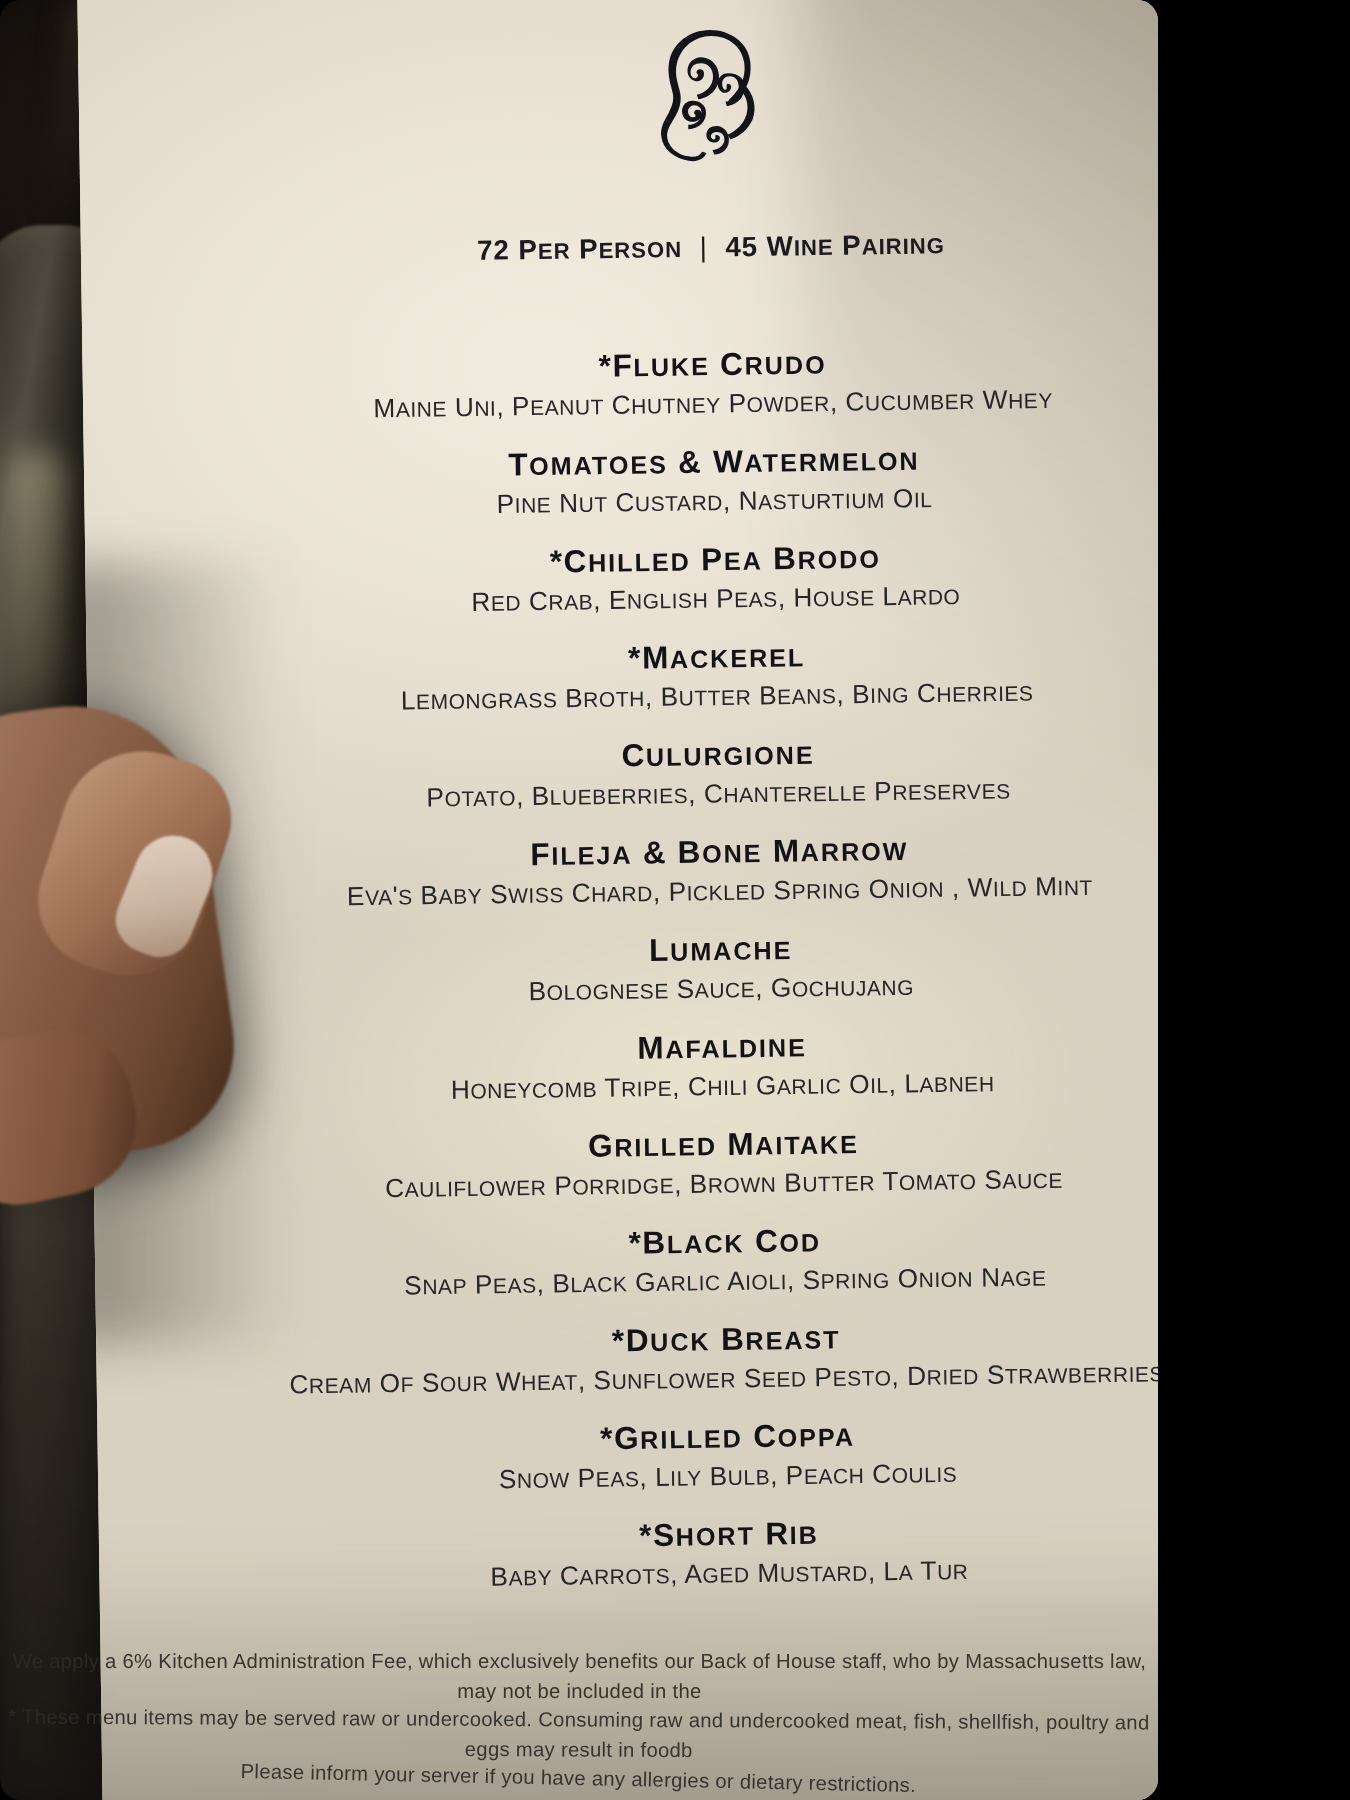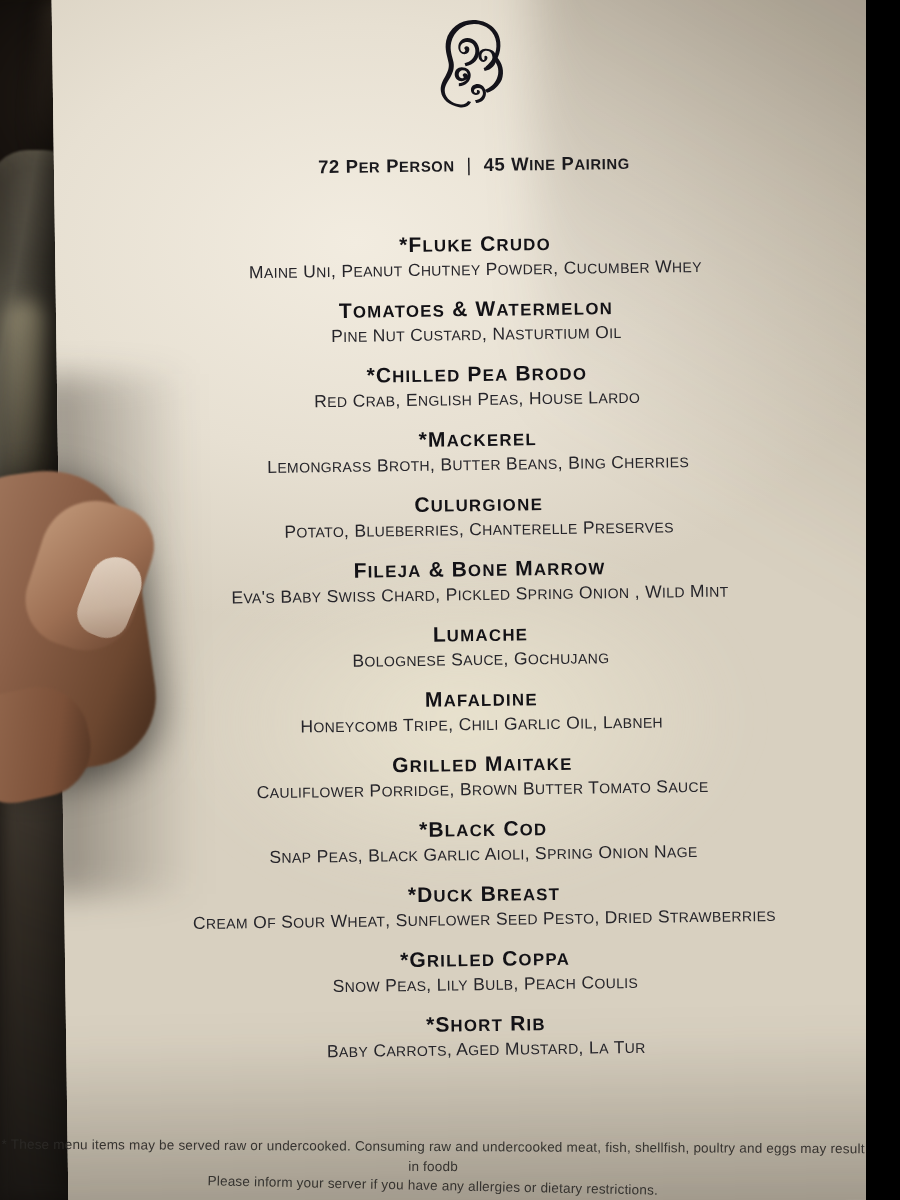--- a/index.html
+++ b/index.html
@@ -10,27 +10,28 @@
   body {
     width: 900px;
     height: 1200px;
     overflow: hidden;
     font-family: "Liberation Sans", sans-serif;
   }
 
   
   #scene {
     position: relative;
-    width: 866px;
+    width: 772px;
     height: 1200px;
     background:
       radial-gradient(ellipse 480px 380px at 760px 1040px, #4a4036 0%, #2a241e 45%, #15120f 100%),
       radial-gradient(ellipse 400px 300px at 120px 120px, #2b2520 0%, #141210 70%),
       linear-gradient(160deg, #191613 0%, #0d0b0a 50%, #14110e 100%);
     overflow: hidden;
+    border-radius: 14px;
   }
   
   .bg-figure {
     position: absolute;
     left: -40px; top: -20px;
     width: 300px; height: 300px;
     background: radial-gradient(ellipse at 40% 40%, #231c16 0%, #0d0a08 70%, rgba(0,0,0,0) 100%);
     filter: blur(14px);
   }
   .bg-lamp {
@@ -318,20 +319,21 @@
       </div>
     </div>
 
     <div class="paper-light"></div>
     <div class="paper-shade-r"></div>
     <div class="paper-shade-l"></div>
     <div class="paper-shade-b"></div>
   </div>
 
   <div class="footnotes">
+    <div class="fn-1">We apply a 6% Kitchen Administration Fee, which exclusively benefits our Back of House staff, who by Massachusetts law, may not be included in the</div>
     <div class="fn-2">* These menu items may be served raw or undercooked. Consuming raw and undercooked meat, fish, shellfish, poultry and eggs may result in foodb</div>
     <div class="fn-4">Please inform your server if you have any allergies or dietary restrictions.</div>
   </div>
 
   <div class="hand"></div>
   <div class="thumb"></div>
   <div class="nail"></div>
   <div class="finger2"></div>
 </div>
 

